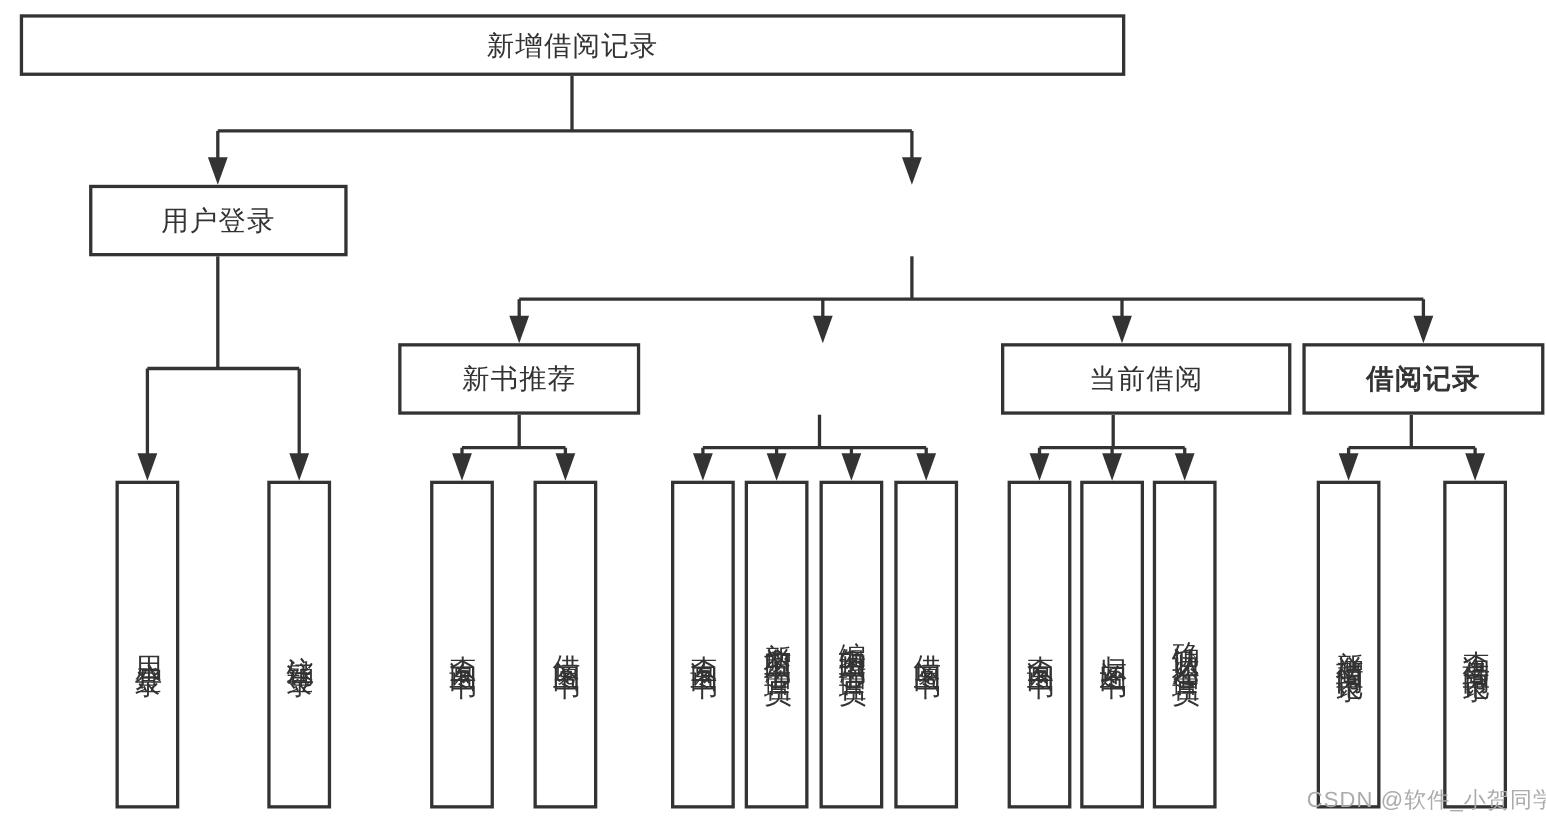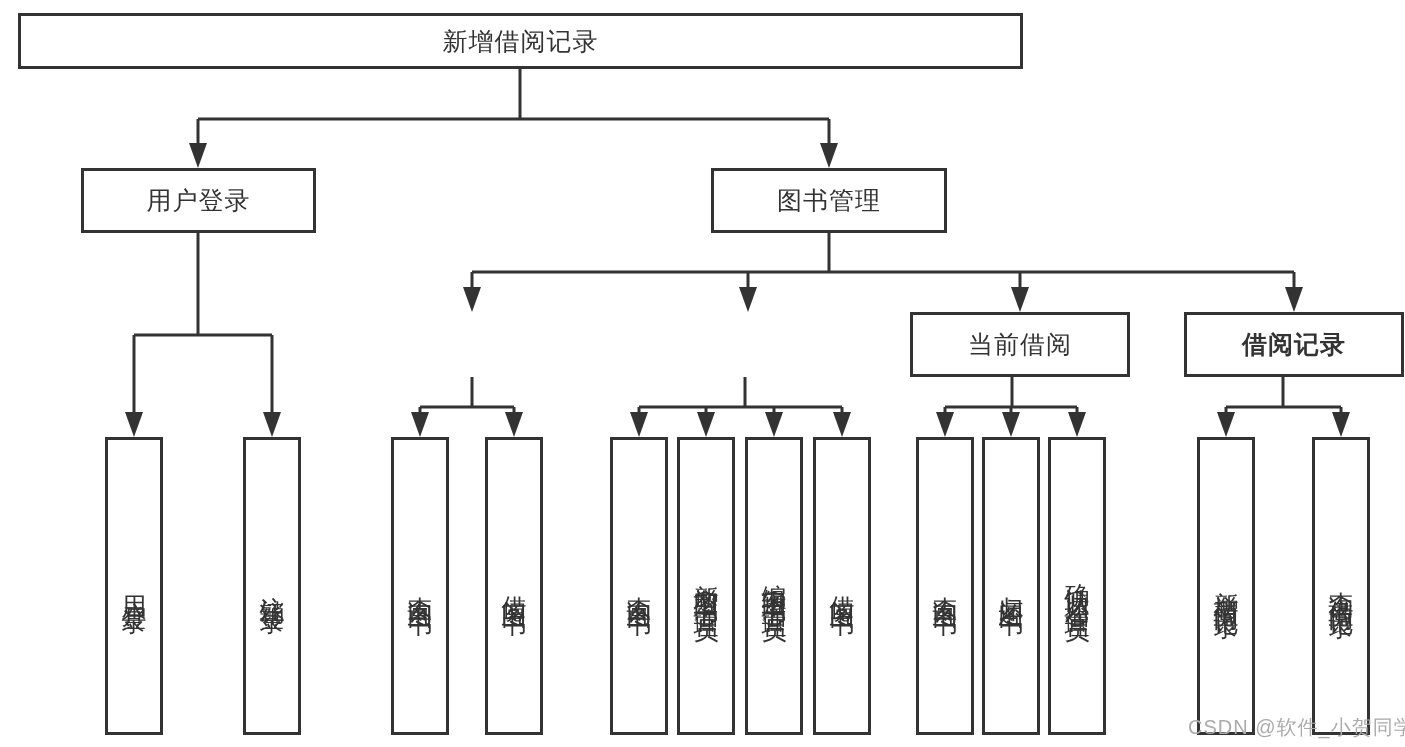--- a/index.html
+++ b/index.html
@@ -145,23 +145,23 @@
     <path d="M1226,407 H1341"></path>
     <path d="M1226,407 V414"></path>
     <polygon points="1217,412 1235,412 1226,437"></polygon>
     <path d="M1341,407 V414"></path>
     <polygon points="1332,412 1350,412 1341,437"></polygon>
   </svg>
 
   <div class="hbox" style="left:18px; top:13px; width:1005px; height:56px;">新增借阅记录</div>
 
   <div class="hbox" style="left:81px; top:168px; width:235px; height:65px;">用户登录</div>
-  <div class="hbox" style="left:711px; top:168px; width:236px; height:65px;">图书管理</div>
-
-  <div class="hbox" style="left:910px; top:312px; width:220px; height:65px;">当前借阅</div>
+
+  <div class="hbox" style="left:362px; top:312px; width:220px; height:65px;">新书推荐</div>
+  <div class="hbox" style="left:910px; top:312px; width:264px; height:65px;">当前借阅</div>
   <div class="hbox" style="left:1184px; top:312px; width:220px; height:65px;font-weight:bold;">借阅记录</div>
 
   <div class="vbox" style="left:105px;">
     <span>用户登录</span>
   </div>
   <div class="vbox" style="left:243px;">
     <span>注销登录</span>
   </div>
 
   <div class="vbox" style="left:391px;">

